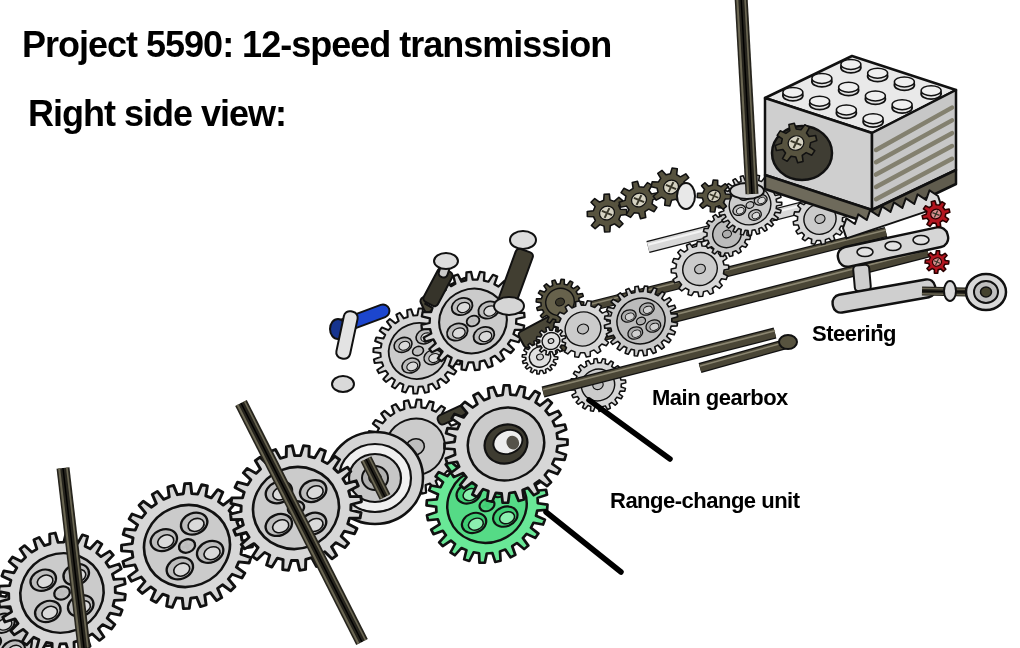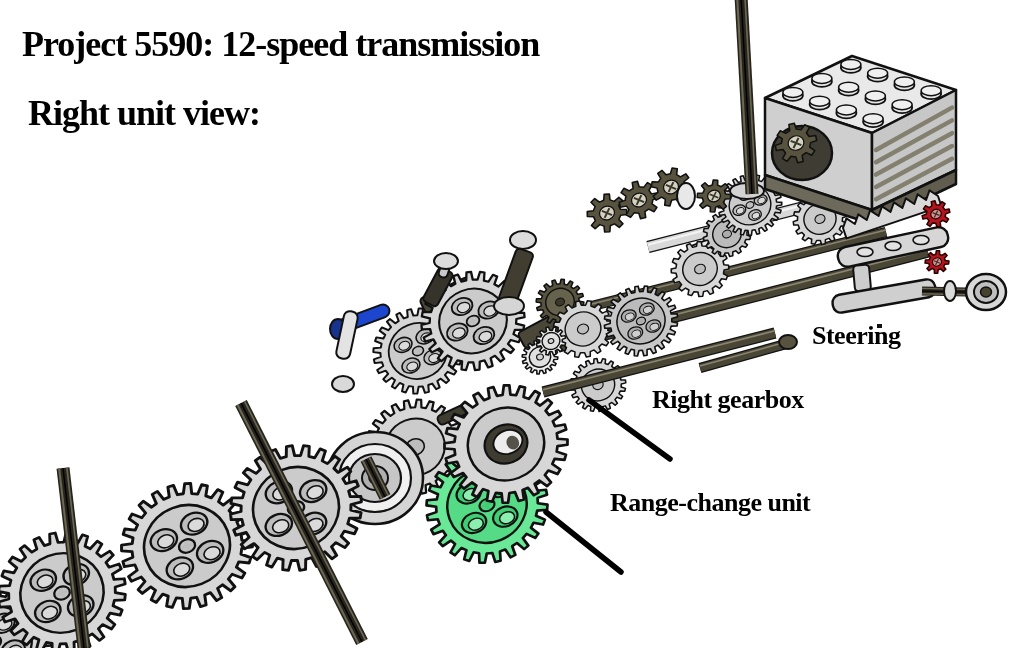--- a/index.html
+++ b/index.html
@@ -1,28 +1,28 @@
 <!DOCTYPE html>
 <html style="--background: #FFFFFF; --text: #000000; --leader_line: #000000; --outline: #111111; --gear_light: #D7D7D7; --gear_plate: #CBCBCB; --gear_white: #EDEDED; --gear_dark_olive: #57533F; --axle_dark: #26241D; --axle_rib: #6B6753; --rod_olive: #4A4636; --splitter_green: #69E897; --splitter_green_shade: #3FCE74; --accent_blue: #1C46CE; --accent_red: #B3141E; --motor_top: #E9E9E9; --motor_front: #CFCFCF; --motor_side: #C7C7C7; --motor_band: #6E6A5B;"><head>
 <meta charset="utf-8">
 <style>
   html,body{margin:0;padding:0;background:#fff;}
   .stage{
     position:relative;width:1020px;height:648px;overflow:hidden;
     background:var(--background,#ffffff);
-    font-family:Liberation Serif, serif;
+    font-family:Liberation Sans, sans-serif;
     color:var(--text,#000);
   }
   .scene-svg{position:absolute;left:0;top:0;width:1020px;height:648px;}
   .heading{
     position:absolute;font-weight:700;font-size:36px;letter-spacing:-1px;
     white-space:nowrap;color:var(--text,#000);line-height:1.05;
   }
   .lbl{
-    position:absolute;font-weight:700;font-size:26px;letter-spacing:-0.5px;
+    position:absolute;font-weight:700;font-size:22px;letter-spacing:-0.5px;
     white-space:nowrap;color:var(--text,#000);line-height:1.05;
   }
   #page-title{left:22px;top:26px;}
   #view-label{left:28px;top:95px;}
   #lbl-steering{left:812px;top:322px;}
   #lbl-main-gearbox{left:652px;top:386px;}
   #lbl-range-change{left:610px;top:489px;text-align:right;}
   #lbl-splitter{left:403px;top:552px;}
 </style>
 </head>
@@ -363,18 +363,18 @@
         <ellipse cx="986" cy="292" rx="5.5" ry="5" fill="#45432F" stroke="#111111" stroke-width="1.5"></ellipse>
         <rect x="877" y="324" width="5" height="4" fill="#111111"></rect>
       </g>
     <g>
         <line x1="589" y1="400" x2="670" y2="459" stroke="#000000" stroke-width="5.5" stroke-linecap="round"></line>
         <line x1="546" y1="512" x2="621" y2="572" stroke="#000000" stroke-width="5.5" stroke-linecap="round"></line>
       </g>
   </svg>
 
   <div class="heading" id="page-title">Project 5590: 12-speed transmission</div>
-  <div class="heading" id="view-label">Right unit view:</div>
+  <div class="heading" id="view-label">Right side view:</div>
 
   <span class="lbl" id="lbl-steering">Steering</span>
-  <span class="lbl" id="lbl-main-gearbox">Right gearbox</span>
+  <span class="lbl" id="lbl-main-gearbox">Main gearbox</span>
   <span class="lbl" id="lbl-range-change">Range-change unit</span>
 </div>
 
 </body></html>

